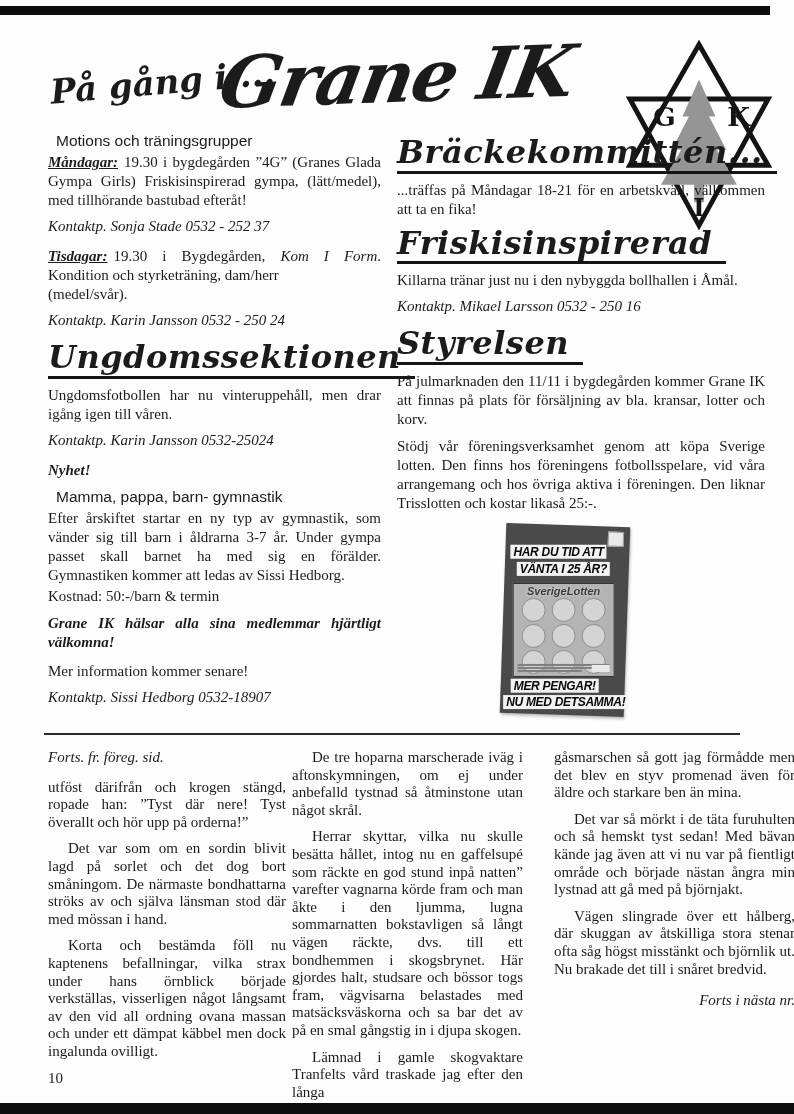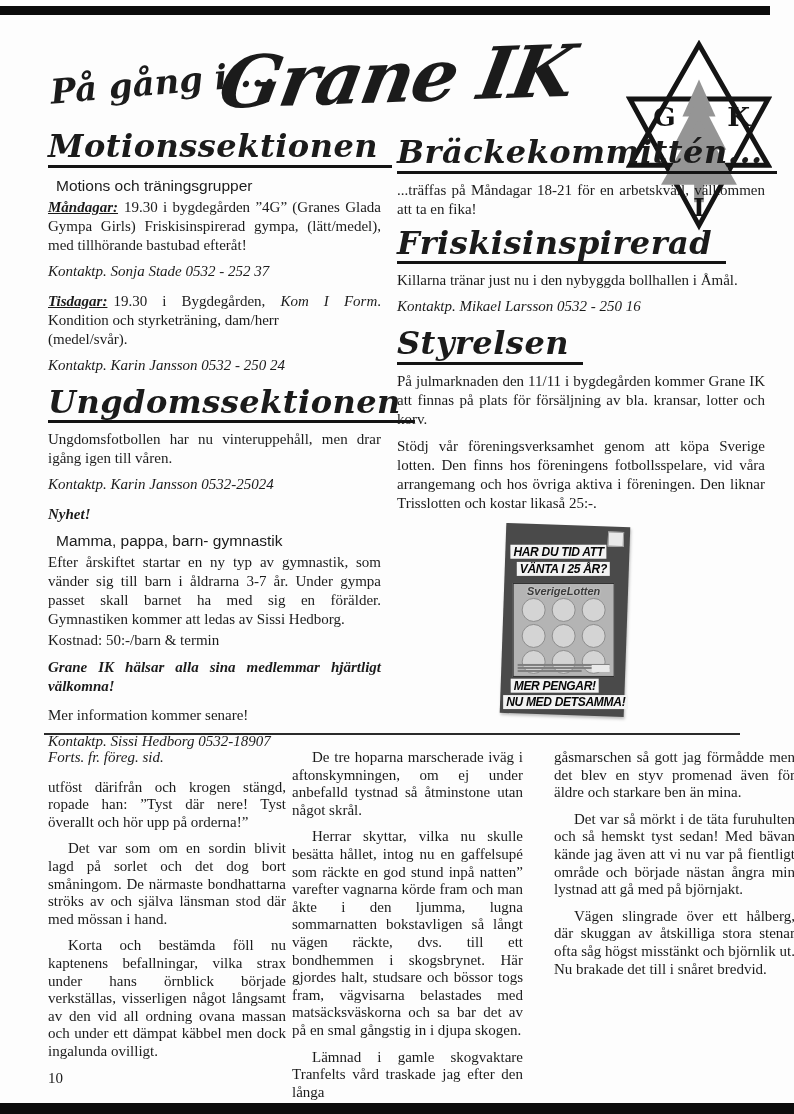--- a/index.html
+++ b/index.html
@@ -87,21 +87,20 @@
       <polygon points="75,58 103,112 47,112" fill="#959595"></polygon>
       <polygon points="75,80 114,148 36,148" fill="#959595"></polygon>
       <rect x="70" y="146" width="10" height="20" fill="#959595"></rect>
       <text x="28" y="88" font-family="DejaVu Serif, serif" font-weight="bold" font-size="27" fill="#141414">G</text>
       <text x="104" y="88" font-family="DejaVu Serif, serif" font-weight="bold" font-size="27" fill="#141414">K</text>
       <text x="69" y="180" font-family="DejaVu Serif, serif" font-weight="bold" font-size="25" fill="#141414">I</text>
     </svg>
   </div>
 
   <div class="colL">
-    <div class="script-h">Motionssektionen</div>
     <div class="sans-b">Motions och träningsgrupper</div>
 
     <p class="bodytext"><span class="u-label">Måndagar:</span><span>19.30 i bygdegården ”4G” (Granes Glada Gympa Girls) Friskisinspirerad gympa, (lätt/medel), med tillhörande bastubad efteråt!</span></p>
     <div class="contact">Kontaktp. Sonja Stade 0532 - 252 37</div>
 
     <p class="bodytext"><span class="u-label">Tisdagar:</span><span>19.30 i Bygdegården, </span><em>Kom I Form</em><span>. Kondition och styrketräning, dam/herr</span><br><span>(medel/svår).</span></p>
     <div class="contact">Kontaktp. Karin Jansson 0532 - 250 24</div>
 
     <div class="script-h">Ungdomssektionen</div>
     <p class="bodytext">Ungdomsfotbollen har nu vinteruppehåll, men drar igång igen till våren.</p>
@@ -171,14 +170,15 @@
   <div class="bcol b2">
     <p class="ind">De tre hoparna marscherade iväg i aftonskymningen, om ej under anbefalld tystnad så åtminstone utan något skrål.</p>
     <p class="ind">Herrar skyttar, vilka nu skulle besätta hållet, intog nu en gaffelsupé som räckte en god stund inpå natten” varefter vagnarna körde fram och man åkte i den ljumma, lugna sommarnatten bokstavligen så långt vägen räckte, dvs. till ett bondhemmen i skogsbrynet. Här gjordes halt, studsare och bössor togs fram, vägvisarna belastades med matsäcksväskorna och sa bar det av på en smal gångstig in i djupa skogen.</p>
     <p class="ind">Lämnad i gamle skogvaktare Tranfelts vård traskade jag efter den långa</p>
   </div>
 
   <div class="bcol b3">
     <p>gåsmarschen så gott jag förmådde men det blev en styv promenad även för äldre och starkare ben än mina.</p>
     <p class="ind">Det var så mörkt i de täta furuhulten och så hemskt tyst sedan! Med bävan kände jag även att vi nu var på fientligt område och började nästan ångra min lystnad att gå med på björnjakt.</p>
     <p class="ind">Vägen slingrade över ett hålberg, där skuggan av åtskilliga stora stenar ofta såg högst misstänkt och björnlik ut. Nu brakade det till i snåret bredvid.</p>
+    <div class="next-note">Forts i nästa nr.</div>
   </div>
 </div>
 
 </body></html>

